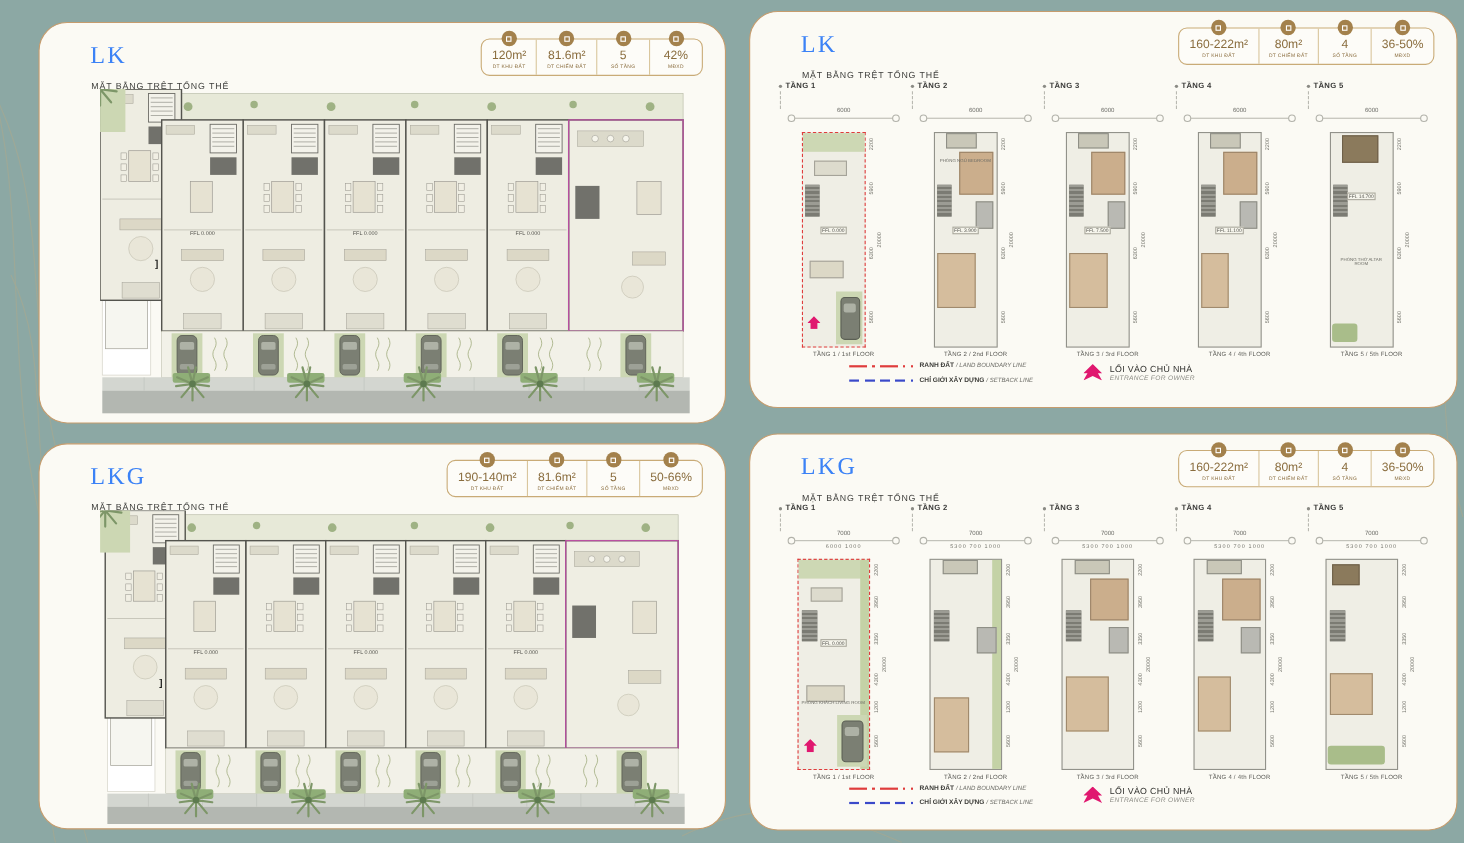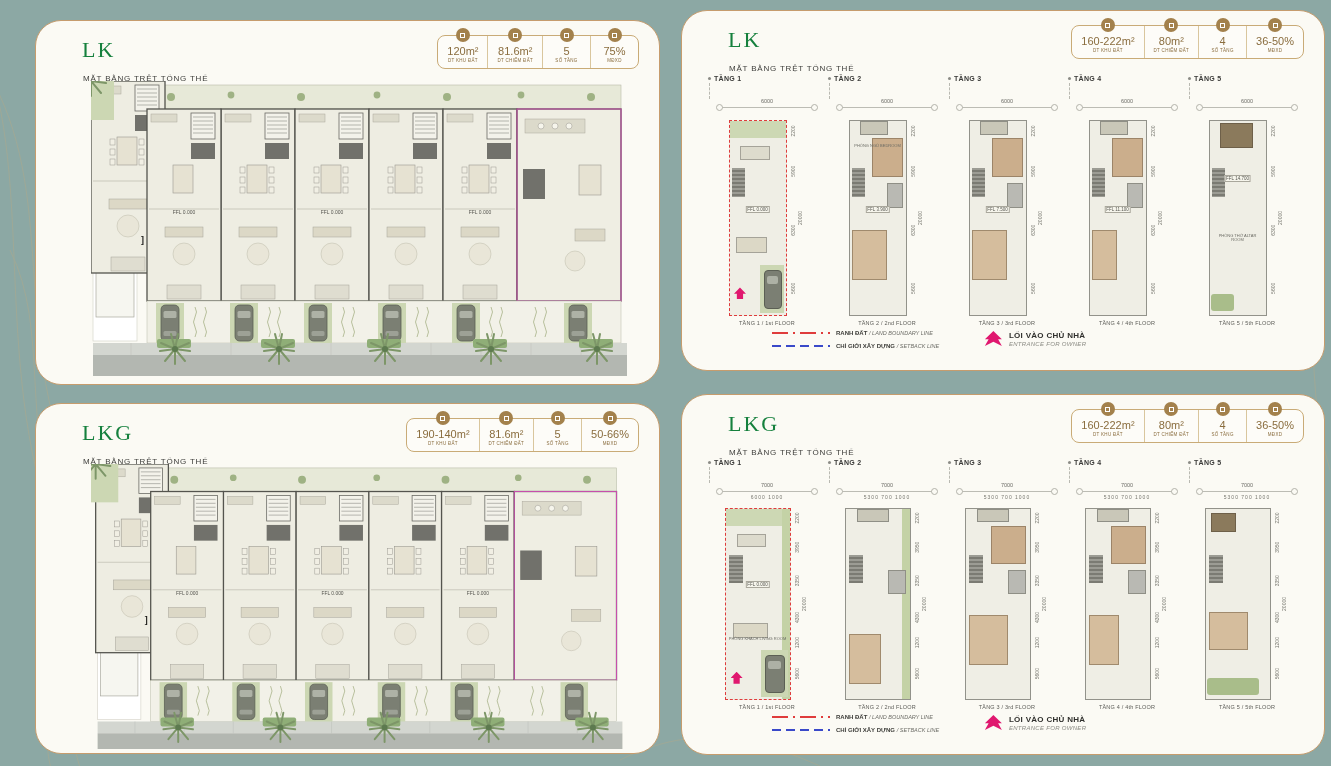--- a/index.html
+++ b/index.html
@@ -8,21 +8,21 @@
   .bg-waves { position:absolute; inset:0; pointer-events:none; }
 
   .panel { position:absolute; background:#fbfaf4; border:1px solid #c69c6d;
     border-radius:26px; overflow:hidden; }
   .panel-tl { left:35px;  top:20px;  width:625px; height:365px; }
   .panel-tr { left:681px; top:10px;  width:644px; height:361px; }
   .panel-bl { left:35px;  top:403px; width:625px; height:351px; }
   .panel-br { left:681px; top:394px; width:644px; height:361px; }
 
   .ptitle { position:absolute; left:46px; top:16px;
-    font-family:"Liberation Serif", serif; font-size:22px; letter-spacing:2px; color:#15803d;text-align:right; }
+    font-family:"Liberation Serif", serif; font-size:22px; letter-spacing:2px; color:#3b82f6;text-align:right; }
   .psub { position:absolute; left:47px; top:53px; font-size:8px; letter-spacing:.8px; color:#3d3d3a; }
 
   
   .stats { position:absolute; right:20px; top:14px; height:34px; display:flex;
     border:1px solid #c9ab77; border-radius:8px; background:#fdfcf8; }
   .stat { position:relative; display:flex; flex-direction:column; align-items:center;
     justify-content:center; padding:3px 9px 2px; min-width:48px; }
   .stat + .stat { border-left:1px solid #d9c69d; }
   .stat .icn { position:absolute; top:-8px; width:14px; height:14px; border-radius:50%;
     background:#a3814c; display:flex; align-items:center; justify-content:center; }
@@ -94,21 +94,21 @@
   .swatch { width:58px; height:2px; position:relative; }
   .swatch.red { background:repeating-linear-gradient(90deg,#df3c3c 0 16px,transparent 16px 21px,
       #df3c3c 21px 23px,transparent 23px 28px); }
   .swatch.blue { background:repeating-linear-gradient(90deg,#3a49c9 0 9px,transparent 9px 14px); }
   .leg-txt { font-size:6px; color:#3c3c38; }
   .leg-txt b { font-weight:bold; }
   .leg-txt i { font-style:italic; color:#6e6e68; font-size:5.5px; }
   .entrance { position:absolute; left:44%; top:3px; display:flex; gap:7px; align-items:flex-start; }
   .ent-icon { width:17px; height:15px; background:#e0186f;
     clip-path:polygon(50% 0,100% 55%,78% 55%,100% 100%,50% 72%,0 100%,22% 55%,0 55%); }
-  .ent-title { font-size:8px; font-weight:bold; color:#2f2f2c; letter-spacing:.3px; }
+  .ent-title { font-size:8px; font-weight:normal; color:#2f2f2c; letter-spacing:.3px; }
   .ent-sub { font-size:6px; font-style:italic; color:#8b8b84; margin-top:1px; letter-spacing:.3px; }
 </style>
 </head>
 <body>
 
 <svg class="bg-waves" width="1331" height="766" viewBox="0 0 1331 766">
   <g fill="none" stroke="#c9a977" stroke-width="1" opacity="0.3">
     <path d="M-20,60 C60,180 10,320 70,470 C110,580 40,700 90,790"></path>
     <path d="M-30,20 C40,150 -10,340 50,520 C90,640 20,720 60,790"></path>
     <path d="M10,250 C50,330 20,430 60,520"></path>
@@ -140,21 +140,21 @@
       <span class="icn">
           <i></i>
         </span>
       <span class="val">5</span>
       <span class="lbl">SỐ TẦNG</span>
     </div>
     <div class="stat">
       <span class="icn">
           <i></i>
         </span>
-      <span class="val">75%</span>
+      <span class="val">42%</span>
       <span class="lbl">MĐXD</span>
     </div>
   </div>
 
   <svg class="siteplan" width="540" height="295" viewBox="0 0 540 295">
     <g id="siteplan-art">
 
       <rect x="2" y="10" width="44" height="250" fill="#ffffff" stroke="#d8d6cc" stroke-width="0.7"></rect>
       <g fill="none" stroke="#a9a89e" stroke-width="0.7">
         <rect x="5" y="14" width="38" height="70" fill="#f4f5ee"></rect>

